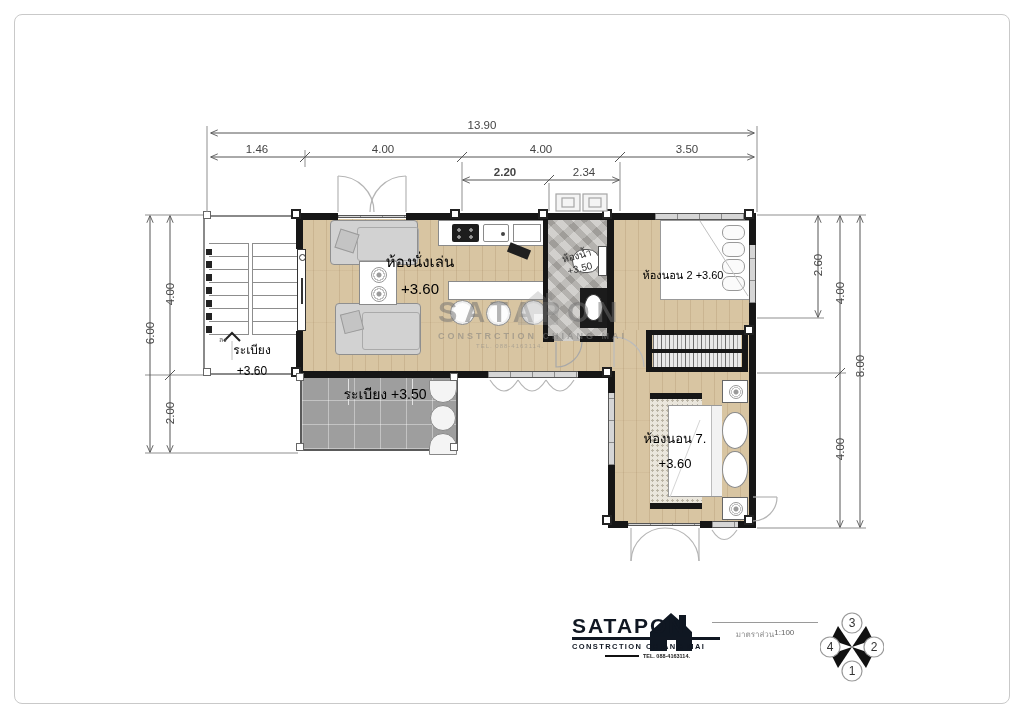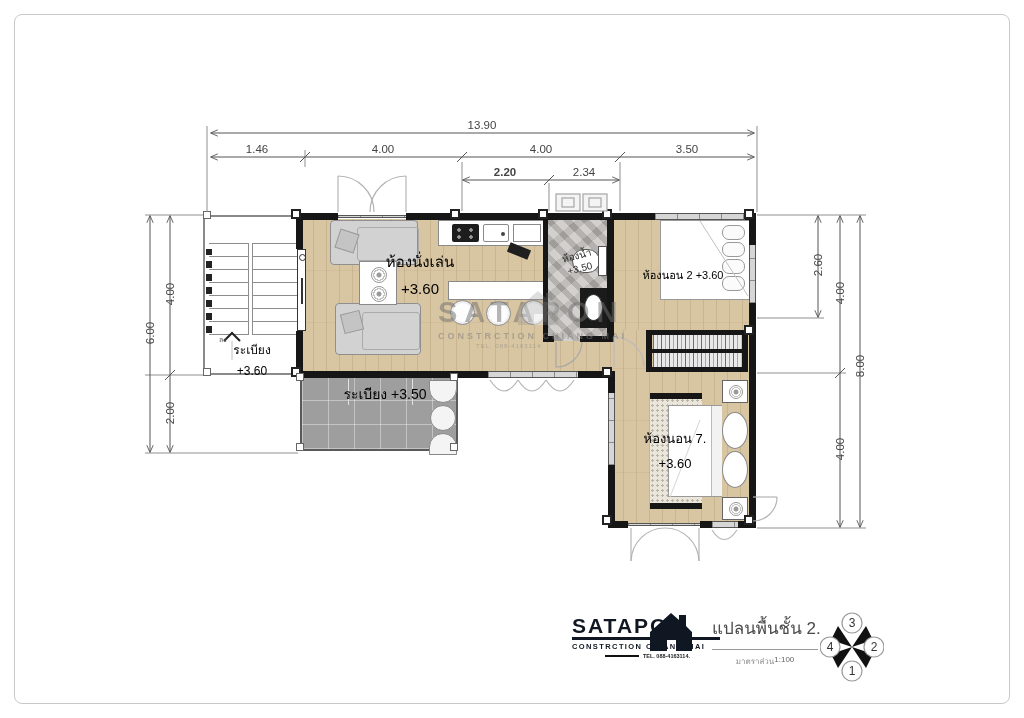--- a/index.html
+++ b/index.html
@@ -310,21 +310,20 @@
     </svg>
     <div class="abs" style="left:0;top:5px;">
       <div id="logo-name">SATAPON</div>
       <div id="logo-sub">CONSTRCTION CHIANG MAI</div>
       <div id="logo-tel">
         <span class="rule"></span>
         <span>TEL. 088-4163114.</span>
       </div>
     </div>
     <div class="abs" style="left:140px;top:4px;width:110px;">
-      <div id="tb-title">แปลนพื้นชั้น 2.</div>
       <div style="width:106px;height:1px;background:#9a9a9a;margin-top:8px;"></div>
       <div style="display:flex;justify-content:center;width:106px;margin-top:5px;">
         <span id="tb-scale-label">มาตราส่วน</span>
         <span id="tb-scale-value">1:100</span>
       </div>
     </div>
     <div class="abs" style="left:248px;top:2px;width:64px;height:72px;">
       <svg width="64" height="72" viewBox="0 0 64 72">
         <g fill="#111">
           <path d="M32,35 L46,14 L53,28 Z"></path>

